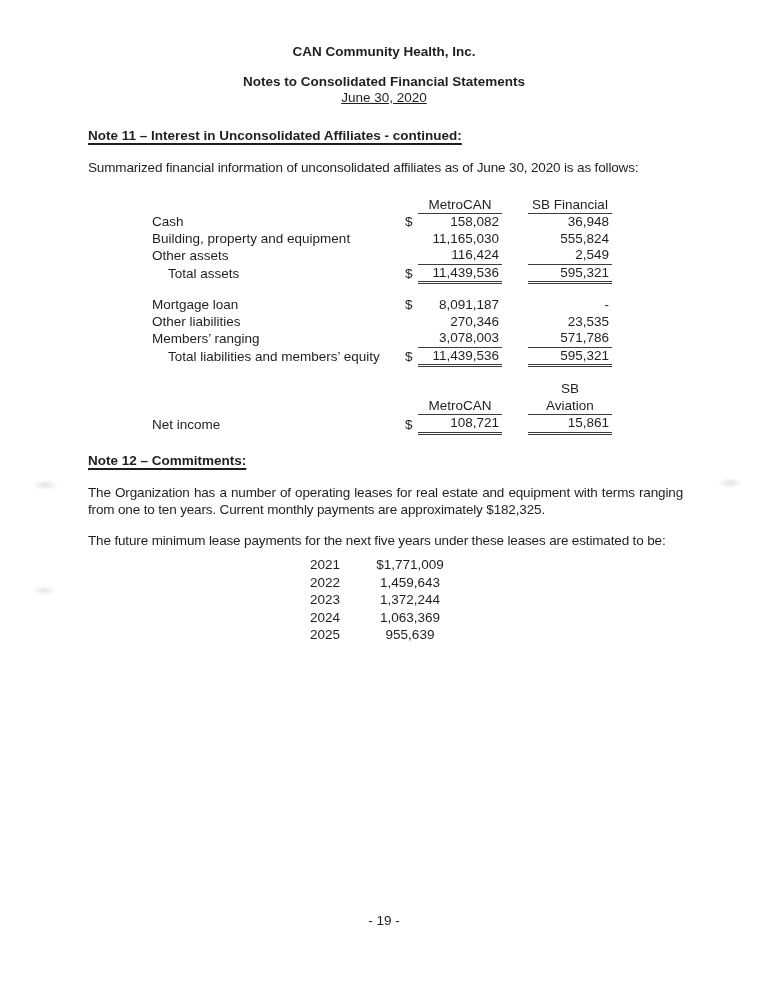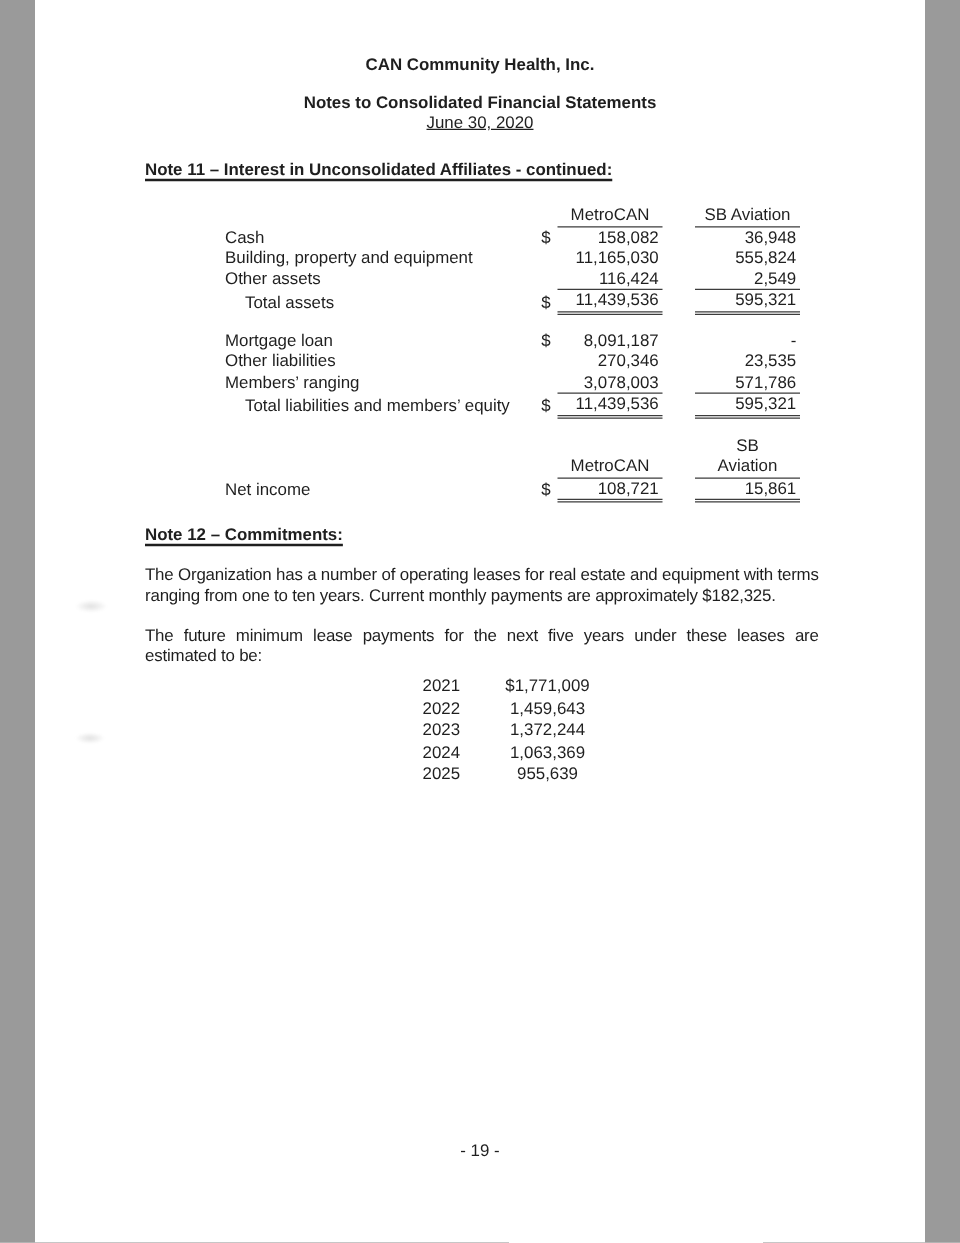--- a/index.html
+++ b/index.html
@@ -1,18 +1,18 @@
 <!DOCTYPE html>
 <html><head>
 <meta charset="utf-8">
 <style>
   html, body { margin: 0; padding: 0; background: #9a9a9a; }
   .page {
     position: relative;
-    width: 712px;
+    width: 768px;
     height: 994px;
     margin: 0 auto;
     background: #ffffff;
     font-family: "Liberation Sans", sans-serif;
     font-size: 13.5px;
     color: #1f1f1f;
     box-sizing: border-box;
     overflow: hidden;
   }
 
@@ -107,36 +107,37 @@
 <div class="page">
 
   <div class="doc-header">
     <div class="org-name">CAN Community Health, Inc.</div>
     <div class="doc-title">Notes to Consolidated Financial Statements</div>
     <div class="doc-date">June 30, 2020</div>
   </div>
 
   <div class="note-heading">Note 11 – Interest in Unconsolidated Affiliates - continued:</div>
 
+  <div class="para intro">Summarized financial information of unconsolidated affiliates as of June 30, 2020 is as follows:</div>
 
   <table class="fin bal">
     <colgroup>
       <col class="col-label">
         <col class="col-dollar">
         <col class="col-num1">
         <col class="col-gap">
         <col class="col-num2">
     </colgroup>
     <tbody>
         <tr>
       <td></td>
       <td></td>
       <td class="ctr hline">MetroCAN</td>
       <td></td>
-      <td class="ctr hline">SB Aviation</td>
+      <td class="ctr hline">SB Financial</td>
     </tr>
     <tr>
       <td>Cash</td>
       <td>$</td>
       <td class="num">158,082</td>
       <td></td>
       <td class="num">36,948</td>
     </tr>
     <tr>
       <td>Building, property and equipment</td>

